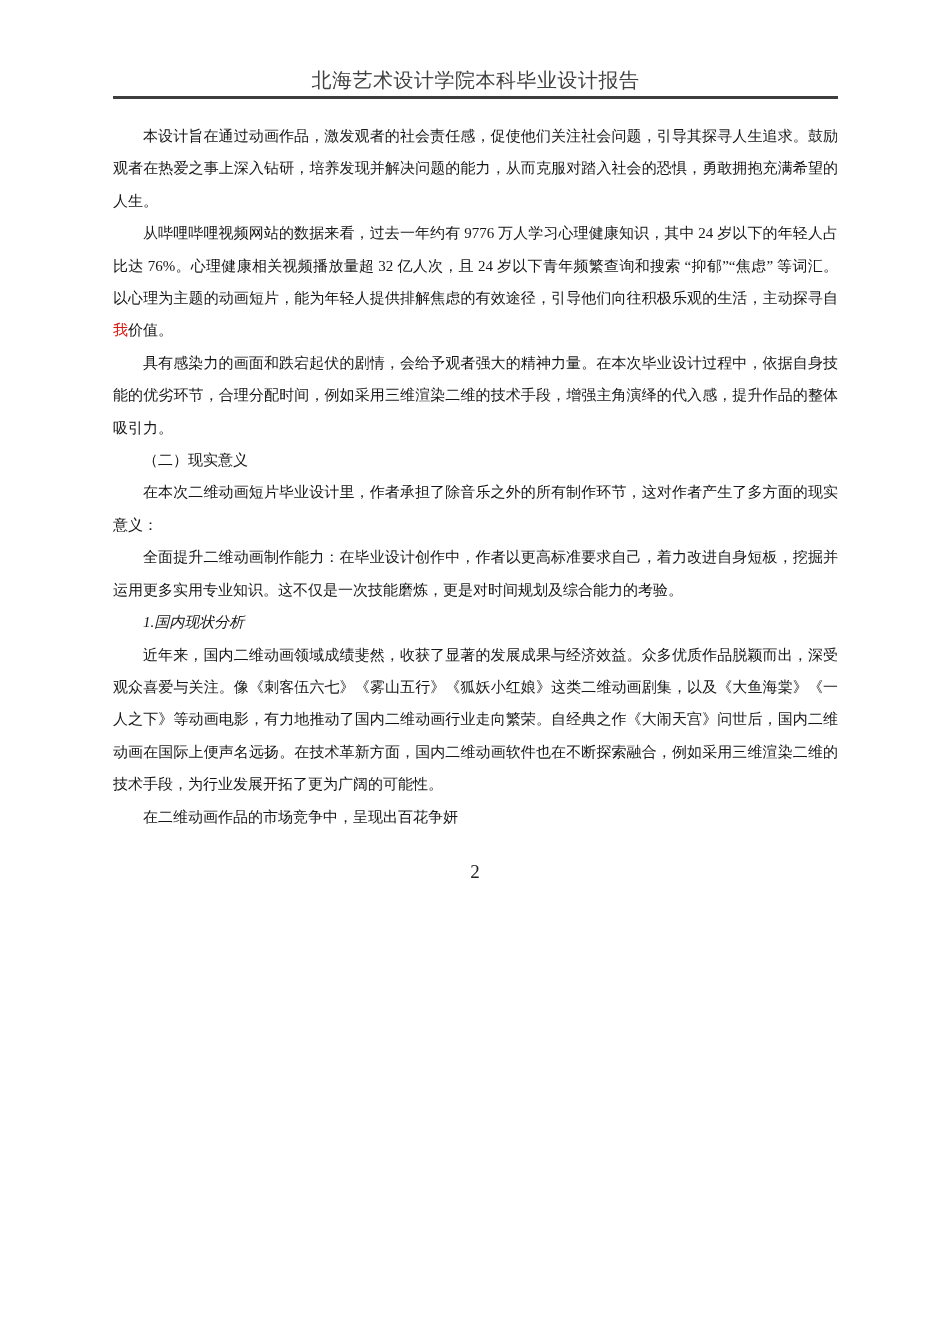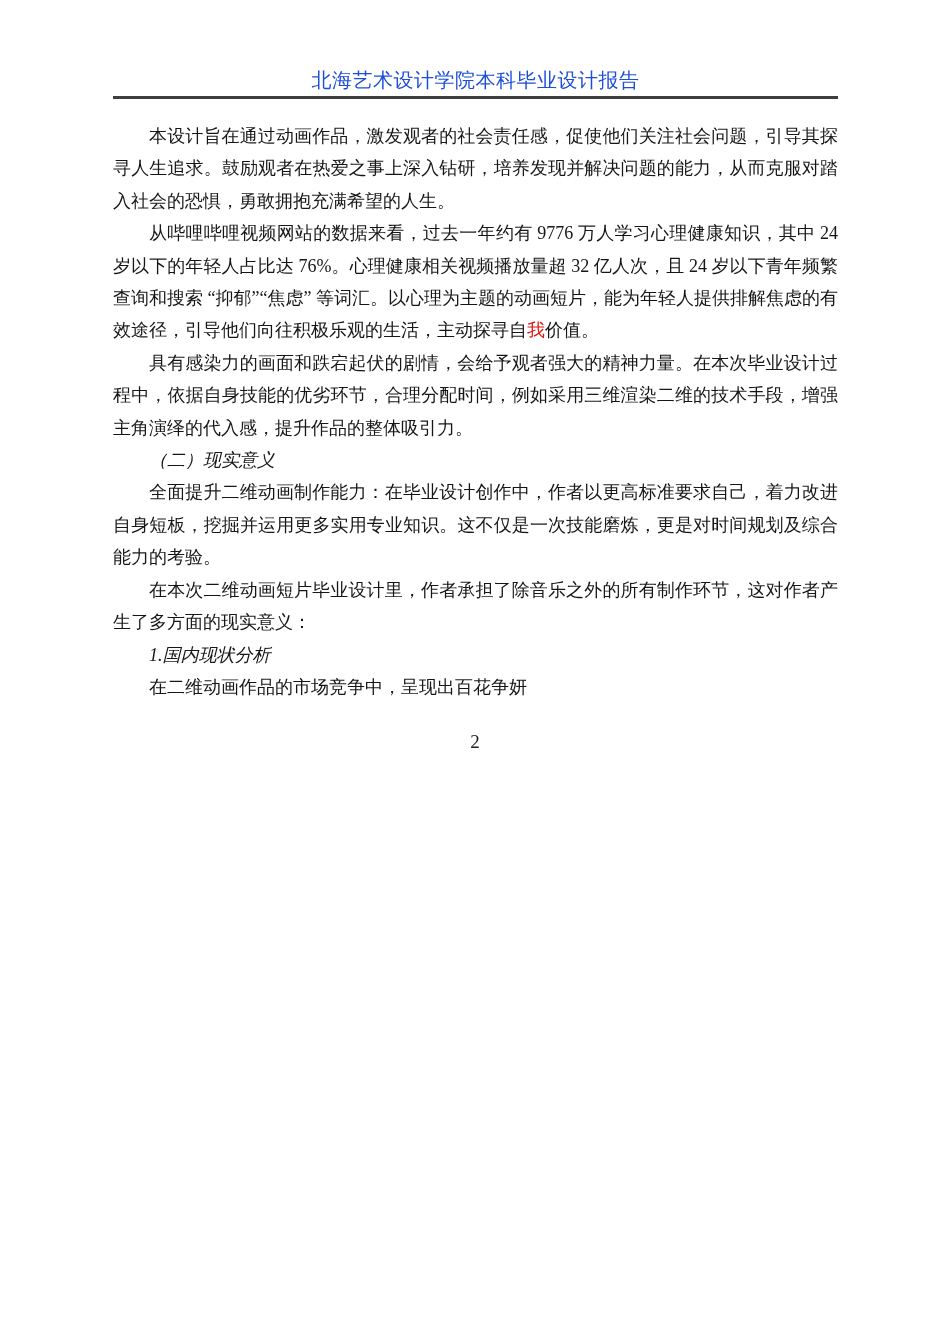--- a/index.html
+++ b/index.html
@@ -21,36 +21,35 @@
     margin: 0 112px 0 113px;
     padding-top: 67px;
     padding-bottom: 3px;
     border-bottom: 3px solid var(--rule-color, #3e3e3e);
   }
   .header-title {
     text-align: center;
     font-size: 20px;
     line-height: 26px;
     letter-spacing: 0.5px;
-    color: #1d4ed8;
+    color: #404040;
   }
   .content {
     margin: 21px 112px 0 113px;
-    font-size: 18px;
+    font-size: 15px;
     line-height: 32.4px;
     text-align: justify;
   }
   .content p {
     margin: 0;
     text-indent: 2em;
   }
   .heading {
     margin: 10px 0 8px;
     text-indent: 0.85em;
-    font-style: italic;
   }
   .heading-bold {
     font-weight: bold;
   }
   .subheading {
     margin: 11px 0 10px;
     text-indent: 1em;
     font-style: italic;
   }
   .red-text {
@@ -76,28 +75,29 @@
   <div class="content">
 
     <p>本设计旨在通过动画作品，激发观者的社会责任感，促使他们关注社会问题，引导其探寻人生追求。鼓励观者在热爱之事上深入钻研，培养发现并解决问题的能力，从而克服对踏入社会的恐惧，勇敢拥抱充满希望的人生。</p>
 
     <p><span>从哔哩哔哩视频网站的数据来看，过去一年约有 9776 万人学习心理健康知识，其中 24 岁以下的年轻人占比达 76%。心理健康相关视频播放量超 32 亿人次，且 24 岁以下青年频繁查询和搜索 “抑郁”“焦虑” 等词汇。以心理为主题的动画短片，能为年轻人提供排解焦虑的有效途径，引导他们向往积极乐观的生活，主动探寻自</span><span class="red-text">我</span><span>价值。</span></p>
 
     <p>具有感染力的画面和跌宕起伏的剧情，会给予观者强大的精神力量。在本次毕业设计过程中，依据自身技能的优劣环节，合理分配时间，例如采用三维渲染二维的技术手段，增强主角演绎的代入感，提升作品的整体吸引力。</p>
 
     <p class="heading">（二）现实意义</p>
 
+    <p>在本次二维动画短片毕业设计里，作者承担了除音乐之外的所有制作环节，这对作者产生了多方面的现实意义：</p>
+
     <p>全面提升二维动画制作能力：在毕业设计创作中，作者以更高标准要求自己，着力改进自身短板，挖掘并运用更多实用专业知识。这不仅是一次技能磨炼，更是对时间规划及综合能力的考验。</p>
-
-    <p>在本次二维动画短片毕业设计里，作者承担了除音乐之外的所有制作环节，这对作者产生了多方面的现实意义：</p>
 
 
 
     <p class="subheading">1.国内现状分析</p>
 
+    <p>近年来，国内二维动画领域成绩斐然，收获了显著的发展成果与经济效益。众多优质作品脱颖而出，深受观众喜爱与关注。像《刺客伍六七》《雾山五行》《狐妖小红娘》这类二维动画剧集，以及《大鱼海棠》《一人之下》等动画电影，有力地推动了国内二维动画行业走向繁荣。自经典之作《大闹天宫》问世后，国内二维动画在国际上便声名远扬。在技术革新方面，国内二维动画软件也在不断探索融合，例如采用三维渲染二维的技术手段，为行业发展开拓了更为广阔的可能性。</p>
 
     <p>在二维动画作品的市场竞争中，呈现出百花争妍</p>
 
   </div>
 
   <div class="footer">
     <span>2</span>
   </div>
 
 </div>

